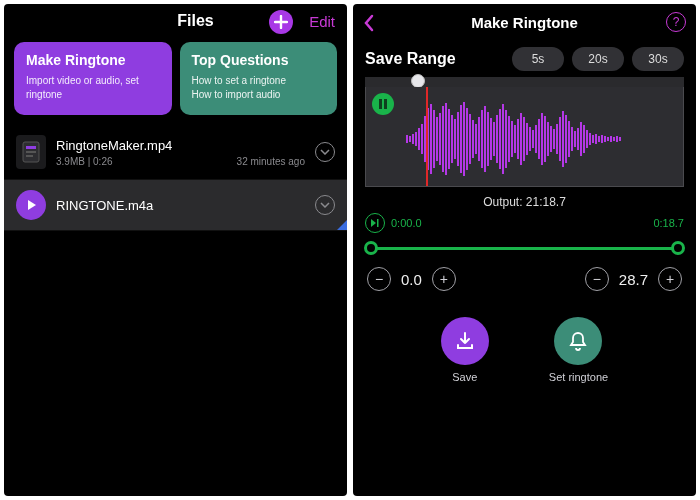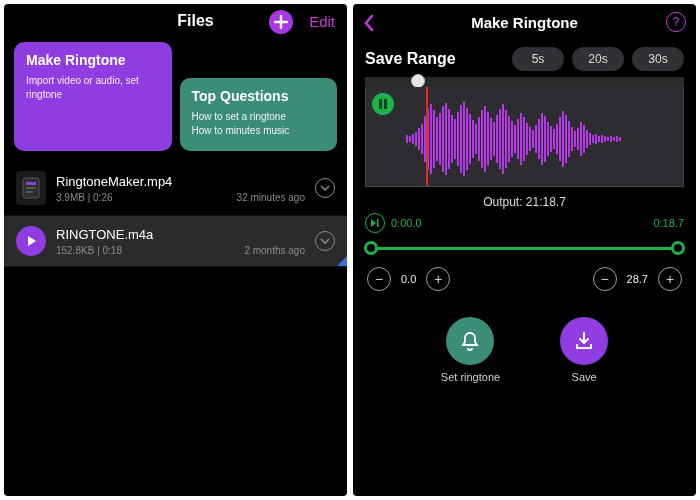--- a/index.html
+++ b/index.html
@@ -6,21 +6,21 @@
   body { background: #fff; width: 700px; height: 500px; display: flex; gap: 6px; padding: 4px; }
   .screen { flex: 1; background: #000; border-radius: 4px; overflow: hidden; display: flex; flex-direction: column; color: #fff; position: relative; }
   
   .l-header { display: flex; align-items: center; justify-content: center; padding: 8px 0 6px; position: relative; }
   .l-header .title { font-size: 16px; font-weight: 600; margin-left: 40px; }
   .l-header .add { position: absolute; right: 54px; top: 6px; width: 24px; height: 24px; border-radius: 50%; background: #a838e6; display: flex; align-items: center; justify-content: center; }
   .l-header .edit { position: absolute; right: 12px; top: 9px; color: #c83ad6; font-size: 15px; text-align: center; }
   .cards { display: flex; gap: 8px; padding: 6px 10px 10px; }
   .card { flex: 1; border-radius: 10px; padding: 10px 12px 14px; }
   .card.purple { background: #8f3de0; }
-  .card.teal { background: #3c8d78; margin-top: 36px; }
+  .card.teal { background: #3c8d78; }
   .card .ctitle { font-size: 14px; font-weight: 700; margin-bottom: 6px; }
   .card .csub { font-size: 10px; opacity: .9; line-height: 1.35; }
   .file { display: flex; align-items: center; padding: 10px 12px; gap: 10px; border-bottom: 1px solid #111; position: relative; }
   .file.sel { background: #2b2b2d; }
   .thumb { width: 30px; height: 34px; background: #1b1b1d; border-radius: 4px; display: flex; align-items: center; justify-content: center; }
   .thumb svg { width: 18px; height: 22px; }
   .playc { width: 30px; height: 30px; border-radius: 50%; background: #8f3de0; display: flex; align-items: center; justify-content: center; }
   .finfo { flex: 1; display: flex; flex-direction: column; gap: 3px; }
   .fname { font-size: 13px; font-weight: 500; }
   .fmeta { font-size: 10px; color: #8a8a8e; display: flex; justify-content: space-between; }
@@ -46,21 +46,21 @@
   .output { text-align: center; font-size: 12px; color: #ddd; padding: 8px 0 4px; }
   .timerow { display: flex; align-items: center; padding: 0 12px; gap: 6px; font-size: 11px; color: #19b34a; }
   .nextc { width: 20px; height: 20px; border: 1.3px solid #19b34a; border-radius: 50%; display: flex; align-items: center; justify-content: center; }
   .timerow .sp { flex: 1; }
   .slider { position: relative; margin: 8px 14px 12px; height: 14px; }
   .slider .track { position: absolute; left: 0; right: 0; top: 6px; height: 3px; background: #19b34a; border-radius: 2px; }
   .slider .h { position: absolute; top: 0; width: 14px; height: 14px; border-radius: 50%; background: #000; border: 3px solid #19b34a; }
   .slider .h.l { left: -3px; } .slider .h.r { right: -3px; }
   .steprow { display: flex; align-items: center; padding: 0 14px 8px; gap: 10px; }
   .circ { width: 24px; height: 24px; border: 1.5px solid #a0a0a6; border-radius: 50%; display: flex; align-items: center; justify-content: center; color: #d0d0d6; font-size: 14px; }
-  .stepval { font-size: 11px; color: #eee; }
+  .stepval { font-size: 15px; color: #eee; }
   .steprow .sp { flex: 1; }
   .actions { display: flex; justify-content: center; gap: 60px; padding: 18px 0 0; }
   .act { display: flex; flex-direction: column; align-items: center; gap: 6px; }
   .actbtn { width: 48px; height: 48px; border-radius: 50%; display: flex; align-items: center; justify-content: center; }
   .actbtn.save { background: #8f3de0; }
   .actbtn.ring { background: #3c8d78; }
   .actlbl { font-size: 11px; color: #d0d0d6; }
 </style>
 </head>
 <body>
@@ -77,21 +77,21 @@
   </div>
 
   <div class="cards">
     <div class="card purple">
       <div class="ctitle">Make Ringtone</div>
       <div class="csub" style="white-space:pre-line">Import video or audio, set ringtone</div>
     </div>
     <div class="card teal">
       <div class="ctitle">Top Questions</div>
       <div class="csub" style="white-space:pre-line">How to set a ringtone
-How to minutes music</div>
+How to import audio</div>
     </div>
   </div>
 
   <div class="file">
     <div class="thumb">
       <svg viewBox="0 0 18 22">
           <rect x="1" y="1" width="16" height="20" rx="2" fill="#2d2d31" stroke="#555"></rect>
           <rect x="4" y="5" width="10" height="3" fill="#8f3de0"></rect>
           <rect x="4" y="10" width="10" height="2" fill="#555"></rect>
           <rect x="4" y="14" width="7" height="2" fill="#555"></rect>
@@ -112,24 +112,20 @@
   </div>
 
   <div class="file sel">
     <div class="playc">
       <svg width="12" height="12" viewBox="0 0 12 12">
           <path d="M3 1v10l8-5z" fill="#fff"></path>
         </svg>
     </div>
     <div class="finfo">
       <div class="fname">RINGTONE.m4a</div>
-      <div class="fmeta">
-          <span>152.8KB | 0:18</span>
-          <span>2 months ago</span>
-        </div>
     </div>
     <div class="chev">
       <svg width="10" height="6" viewBox="0 0 10 6">
           <path d="M1 1l4 4 4-4" stroke="#8a8a8e" stroke-width="1.5" fill="none"></path>
         </svg>
     </div>
     <div class="corner"></div>
   </div>
 </div>
 
@@ -275,31 +271,31 @@
         <span>−</span>
       </div>
     <span class="stepval">28.7</span>
     <div class="circ">
         <span>+</span>
       </div>
   </div>
 
   <div class="actions">
     <div class="act">
+      <div class="actbtn save">
+        <svg width="22" height="22" viewBox="0 0 22 22">
+            <path d="M11 3v10m0 0l-4-4m4 4l4-4" stroke="#fff" stroke-width="2" fill="none" stroke-linecap="round"></path>
+            <path d="M4 15v3h14v-3" stroke="#fff" stroke-width="2" fill="none" stroke-linecap="round"></path>
+          </svg>
+      </div>
+      <div class="actlbl">Save</div>
+    </div>
+    <div class="act">
       <div class="actbtn ring">
         <svg width="22" height="22" viewBox="0 0 22 22">
             <path d="M11 3a5 5 0 0 1 5 5v4l2 3H4l2-3V8a5 5 0 0 1 5-5z" stroke="#fff" stroke-width="1.8" fill="none"></path>
             <path d="M9 18a2 2 0 0 0 4 0" stroke="#fff" stroke-width="1.8" fill="none"></path>
           </svg>
       </div>
       <div class="actlbl">Set ringtone</div>
     </div>
-    <div class="act">
-      <div class="actbtn save">
-        <svg width="22" height="22" viewBox="0 0 22 22">
-            <path d="M11 3v10m0 0l-4-4m4 4l4-4" stroke="#fff" stroke-width="2" fill="none" stroke-linecap="round"></path>
-            <path d="M4 15v3h14v-3" stroke="#fff" stroke-width="2" fill="none" stroke-linecap="round"></path>
-          </svg>
-      </div>
-      <div class="actlbl">Save</div>
-    </div>
   </div>
 </div>
 
 </body></html>

